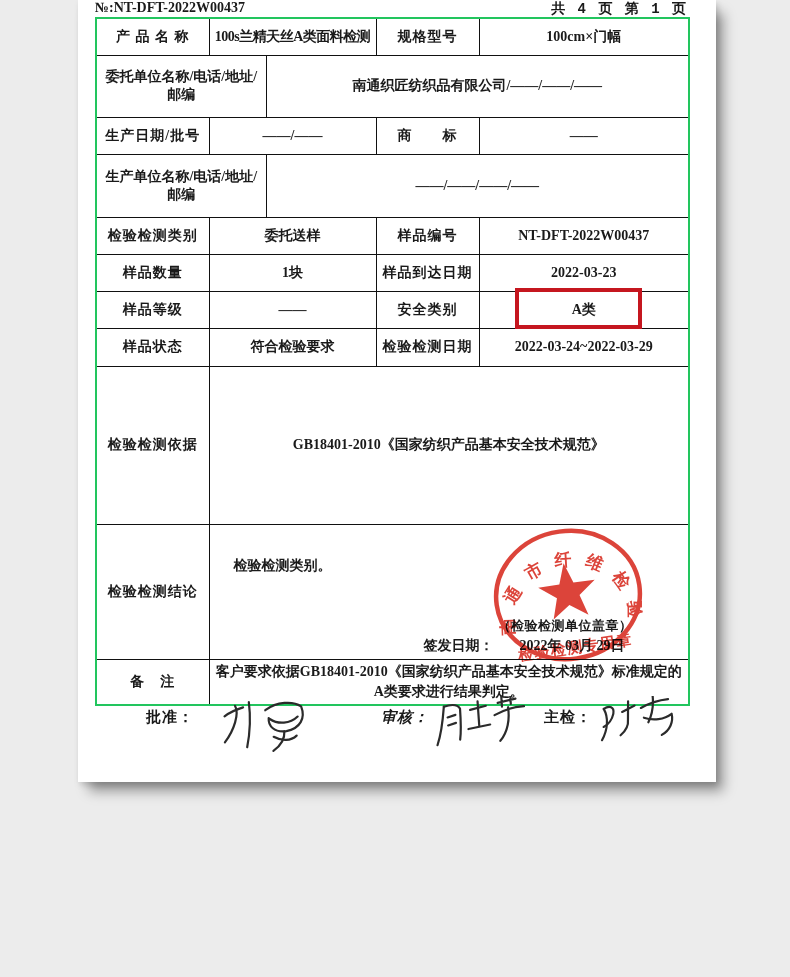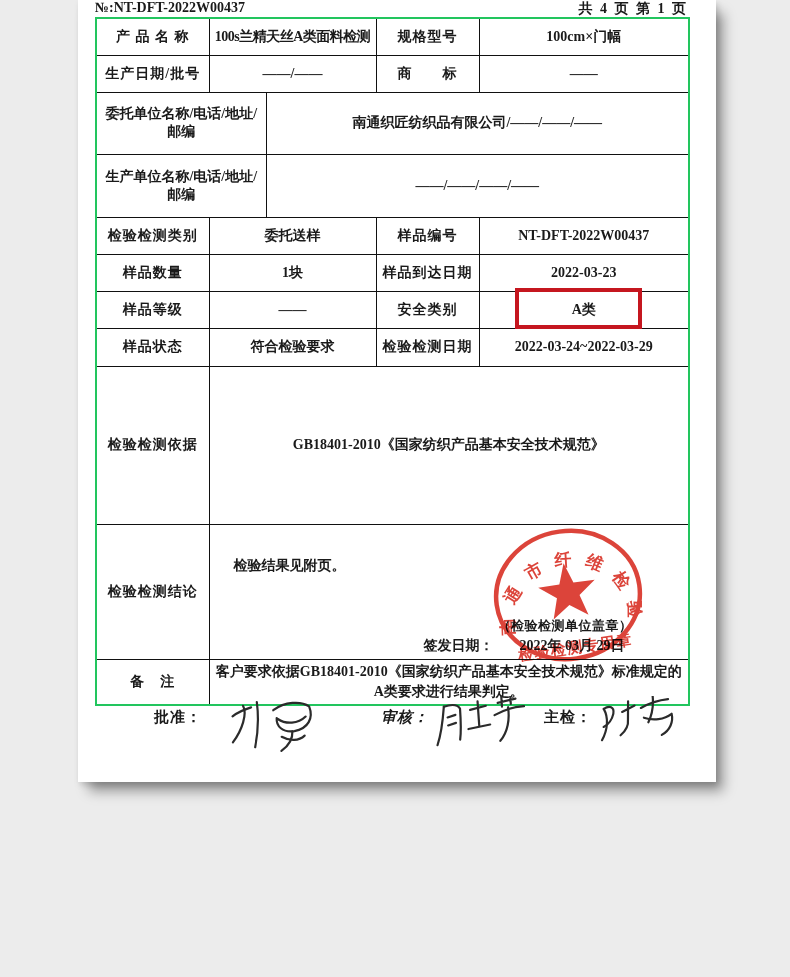--- a/index.html
+++ b/index.html
@@ -15,21 +15,21 @@
     position:absolute; left:78px; top:0;
     width:638px; height:782px;
     background:#ffffff;
     box-shadow: 9px 11px 12px -2px rgba(0,0,0,0.38), 2px 3px 6px rgba(0,0,0,0.15);
   }
   .hdr-row {
     position:absolute; left:17px; top:0px; width:593px; height:17px;
     display:flex; justify-content:space-between; align-items:flex-start;
     font-size:14px; font-weight:bold;gap:48px;
   }
-  .hdr-row .pages { letter-spacing:2px; }
+  .hdr-row .pages { letter-spacing:2px;font-family:Liberation Mono, monospace; }
   table.report {
     position:absolute; left:17px; top:17px;
     width:593px;
     border-collapse:collapse;
     table-layout:fixed;
     border:2px solid #22c55e;
   }
   table.report td {
     border:1.5px solid #111;
     font-size:14px; font-weight:bold;
@@ -82,29 +82,29 @@
       <col style="width:103px">
         <col style="width:210px">
     </colgroup>
     <tbody>
         <tr style="height:37px">
       <td class="lbl">产 品 名 称</td>
       <td colspan="2" class="small-val">100s兰精天丝A类面料检测</td>
       <td class="lbl">规格型号</td>
       <td>100cm×门幅</td>
     </tr>
+    <tr style="height:62px">
+      <td colspan="2" style="letter-spacing:0">委托单位名称/电话/地址/邮编</td>
+      <td colspan="3" class="left">南通织匠纺织品有限公司/——/——/——</td>
+    </tr>
     <tr style="height:37px">
       <td class="lbl">生产日期/批号</td>
       <td colspan="2">——/——</td>
       <td class="lbl">商　　标</td>
       <td>——</td>
-    </tr>
-    <tr style="height:62px">
-      <td colspan="2" style="letter-spacing:0">委托单位名称/电话/地址/邮编</td>
-      <td colspan="3" class="left">南通织匠纺织品有限公司/——/——/——</td>
     </tr>
     <tr style="height:63px">
       <td colspan="2" style="letter-spacing:0">生产单位名称/电话/地址/邮编</td>
       <td colspan="3" class="left">——/——/——/——</td>
     </tr>
     <tr style="height:37px">
       <td class="lbl">检验检测类别</td>
       <td colspan="2">委托送样</td>
       <td class="lbl">样品编号</td>
       <td>NT-DFT-2022W00437</td>
@@ -127,21 +127,21 @@
       <td class="lbl">检验检测日期</td>
       <td>2022-03-24~2022-03-29</td>
     </tr>
     <tr style="height:158px">
       <td class="lbl">检验检测依据</td>
       <td colspan="4" class="basis-cell">GB18401-2010《国家纺织产品基本安全技术规范》</td>
     </tr>
     <tr style="height:135px">
       <td class="lbl">检验检测结论</td>
       <td colspan="4" class="concl-cell">
-        <div class="concl-result">检验结果见附页。</div>
+        <div class="concl-result">检验检测类别。</div>
         <div class="concl-caption">（检验检测单位盖章）</div>
         <div class="concl-issue"><span>签发日期：</span><span class="gap"></span><span>2022年 03月 29日</span></div>
       </td>
     </tr>
     <tr style="height:37px">
       <td class="lbl">备　注</td>
       <td colspan="4" class="remark-cell">客户要求依据GB18401-2010《国家纺织产品基本安全技术规范》标准规定的A类要求进行结果判定。</td>
     </tr>
   </tbody>
     </table>
@@ -152,21 +152,21 @@
     <g transform="rotate(-8 92 78)" fill="none">
       <ellipse cx="92" cy="78" rx="72" ry="64" stroke="#d93429" stroke-width="4.5"></ellipse>
       <path id="arcpath" d="M 36,114 A 58 52 0 1 1 148,114" fill="none"></path>
       <text font-size="17" fill="#d93429" letter-spacing="12"><textPath href="#arcpath" startOffset="4">南通市纤维检验所</textPath></text>
       <polygon fill="#d93429" points="92,46 99.1,66.3 120.5,66.7 103.4,79.7 109.6,100.3 92,88 74.4,100.3 80.6,79.7 63.5,66.7 84.9,66.3"></polygon>
       <text x="92" y="136" text-anchor="middle" font-size="15" fill="#d93429" letter-spacing="1.5">检验检测专用章</text>
     </g>
   </svg>
 
   <div class="sig-row">
-    <div class="sig-block" style="left:76px;gap:20px;">
+    <div class="sig-block" style="left:68px;gap:20px;">
       <span class="sig-label">批准：</span>
       <svg class="sig-svg" width="104" height="58" viewBox="0 0 104 58" title="刘雯">
         <g transform="rotate(-3 50 28)">
           <path d="M16,8 C20,16 14,32 4,44"></path>
           <path d="M5,18 C12,13 20,11 24,10"></path>
           <path d="M30,5 C31,18 30,34 26,50"></path>
           <path d="M46,14 C58,6 74,6 82,12 C86,24 80,34 66,36 C54,37 48,30 49,22"></path>
           <path d="M50,23 C58,29 70,29 78,22"></path>
           <path d="M64,36 C64,43 60,50 52,55"></path>
           <path d="M53,41 C61,46 70,46 76,41"></path>

